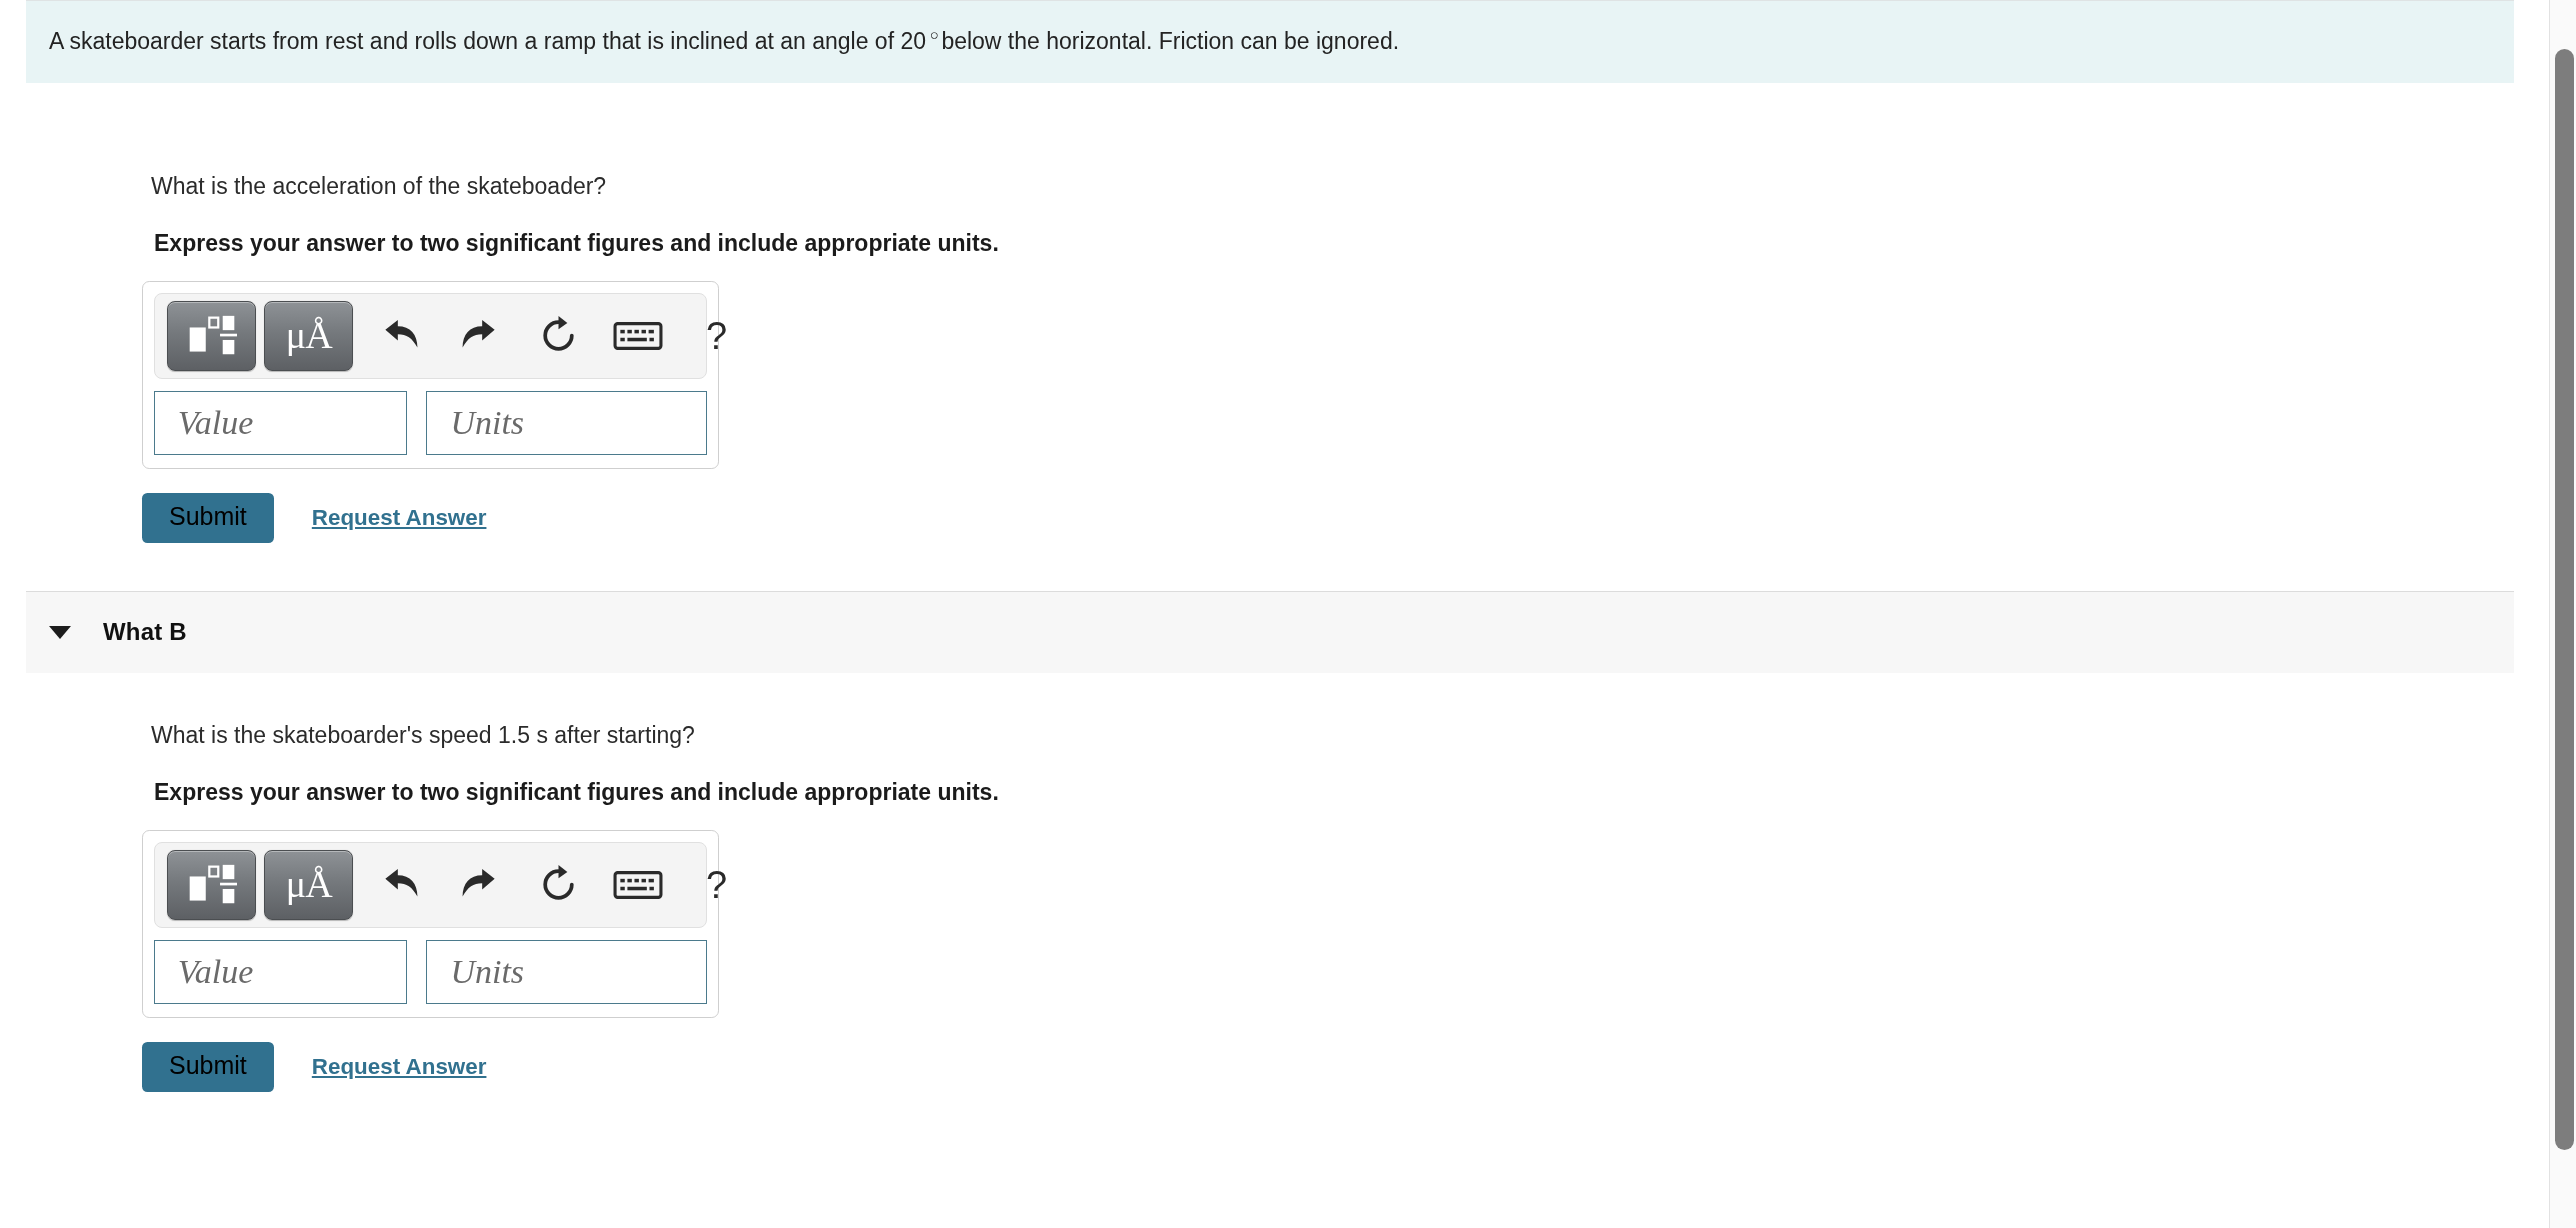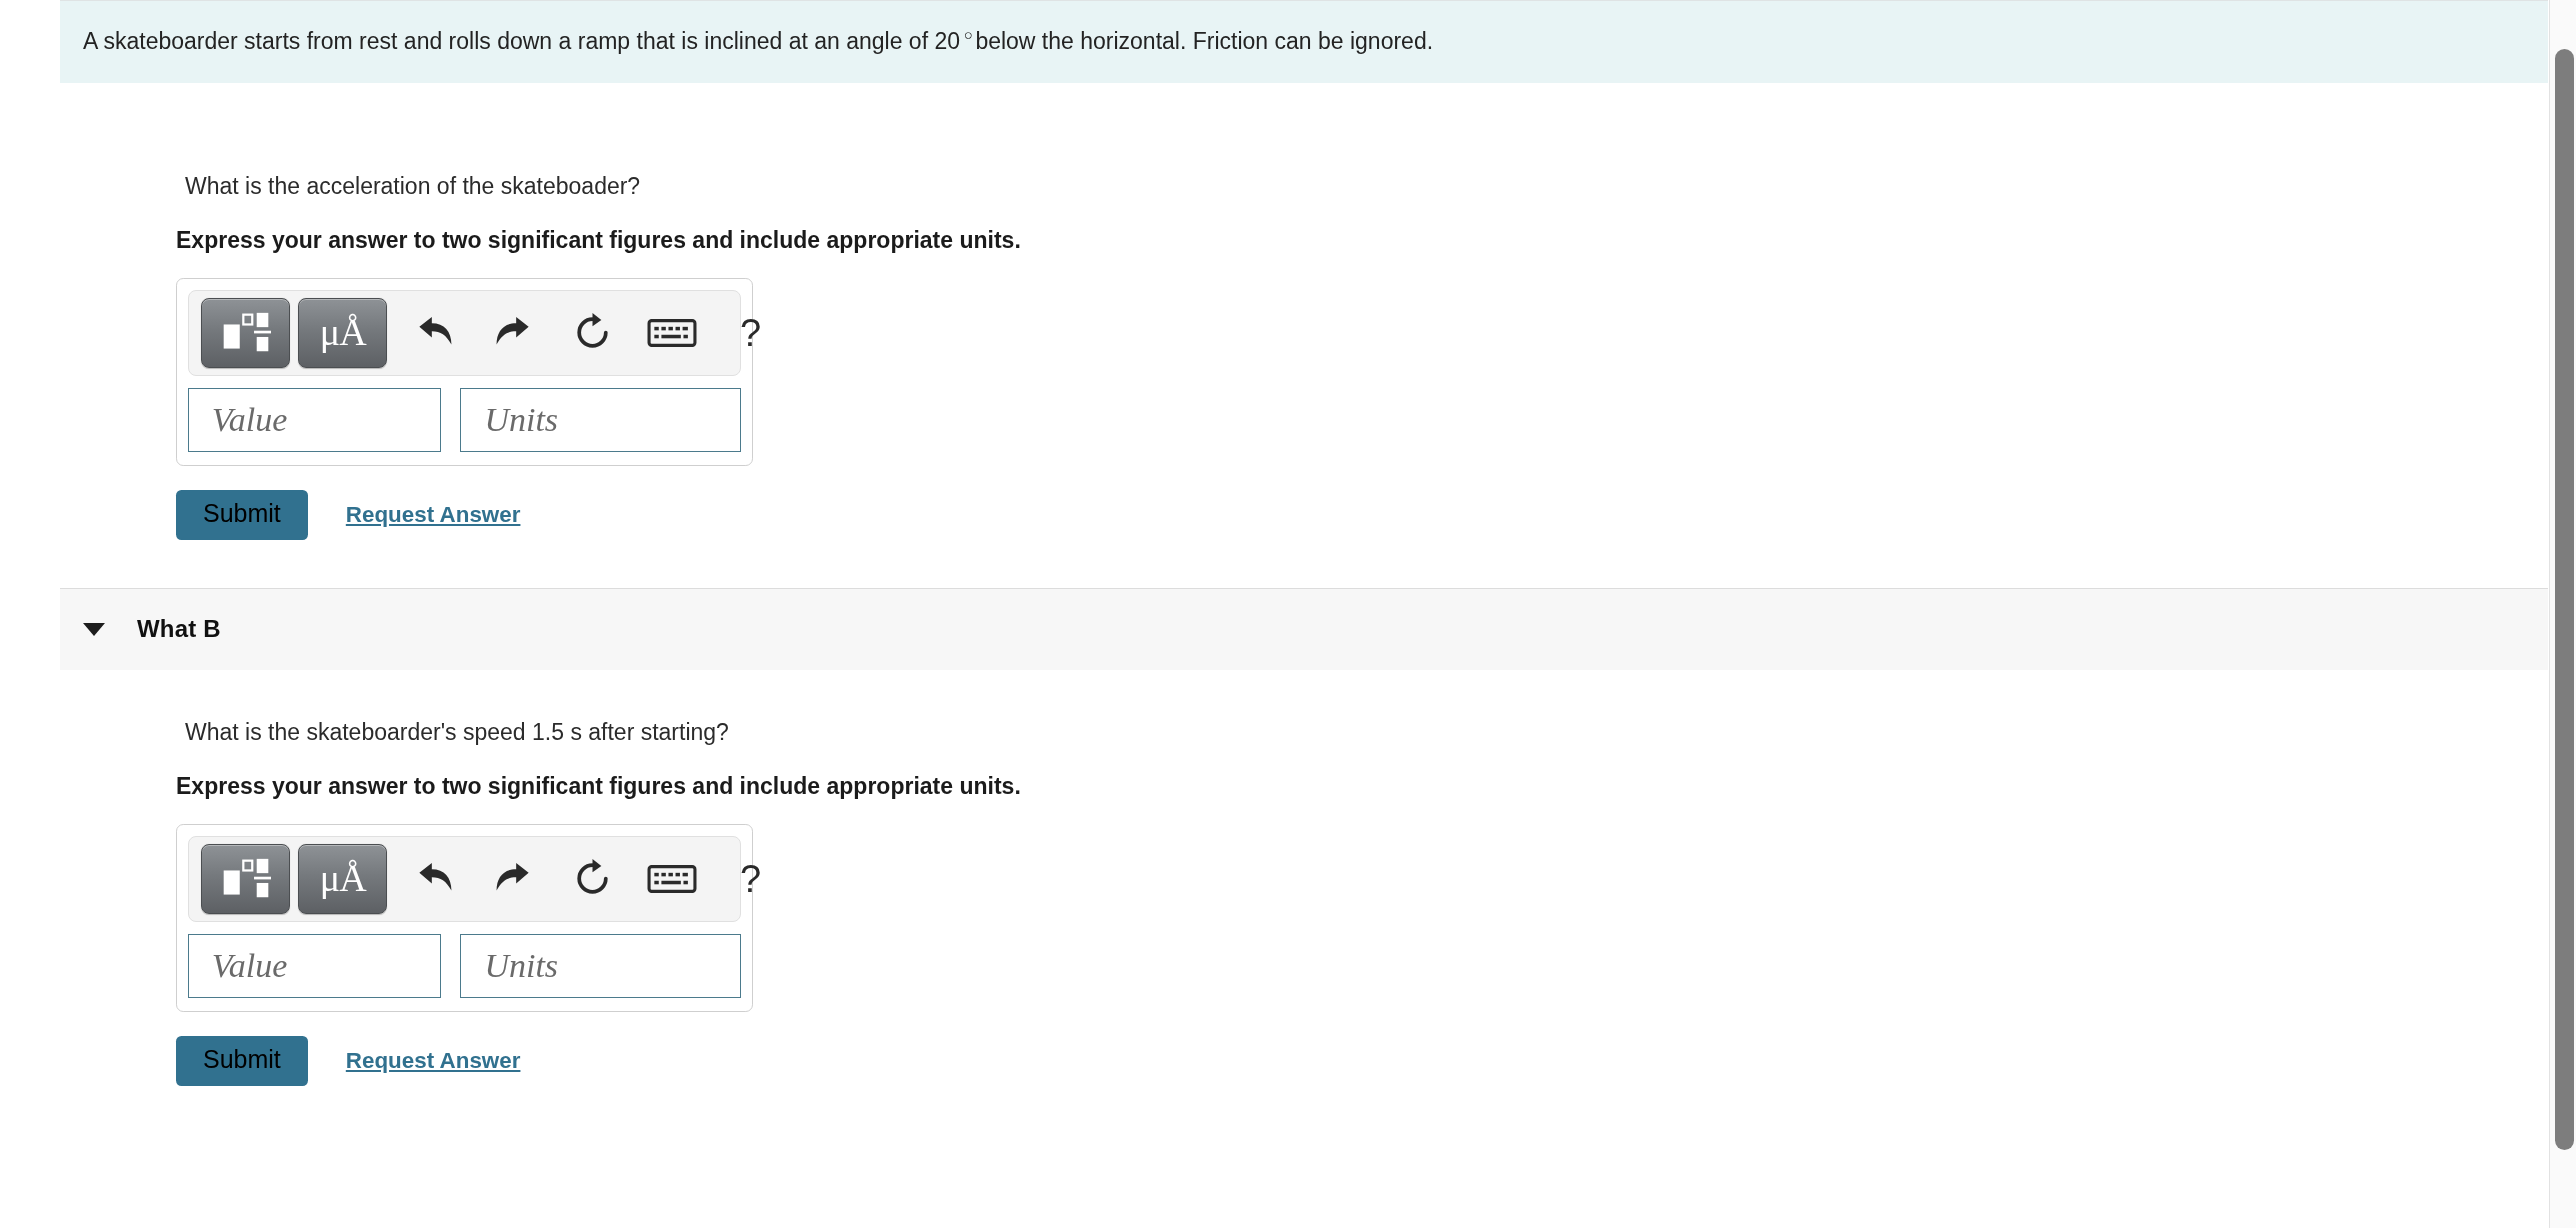--- a/index.html
+++ b/index.html
@@ -19,21 +19,21 @@
   .page {
     position: relative;
     width: 2576px;
     height: 1229px;
     background: #ffffff;
     box-sizing: border-box;
   }
 
   .content-col {
     position: absolute;
-    left: 60px;
+    left: 26px;
     top: 0;
     width: 2488px;
   }
 
   
   .problem-banner {
     background: #e8f4f5;
     border-top: 1.8px solid #dfe3e4;
     padding: 25px 23px 27px 23px;
     box-sizing: border-box;
@@ -92,21 +92,21 @@
     line-height: 29px;
     color: #2b2b2b;
     margin: 9px;
     padding-top: 39px;
   }
   .q-instr {
     font-size: 23px;
     line-height: 29px;
     font-weight: bold;
     color: #1b1b1b;
-    margin: 0;
+    margin: 12px;
     padding-top: 16px;
   }
 
   
   .answer-box {
     margin-top: 23px;
     width: 577px;
     border: 1.8px solid #cfcfcf;
     border-radius: 7.2px;
     background: #ffffff;

